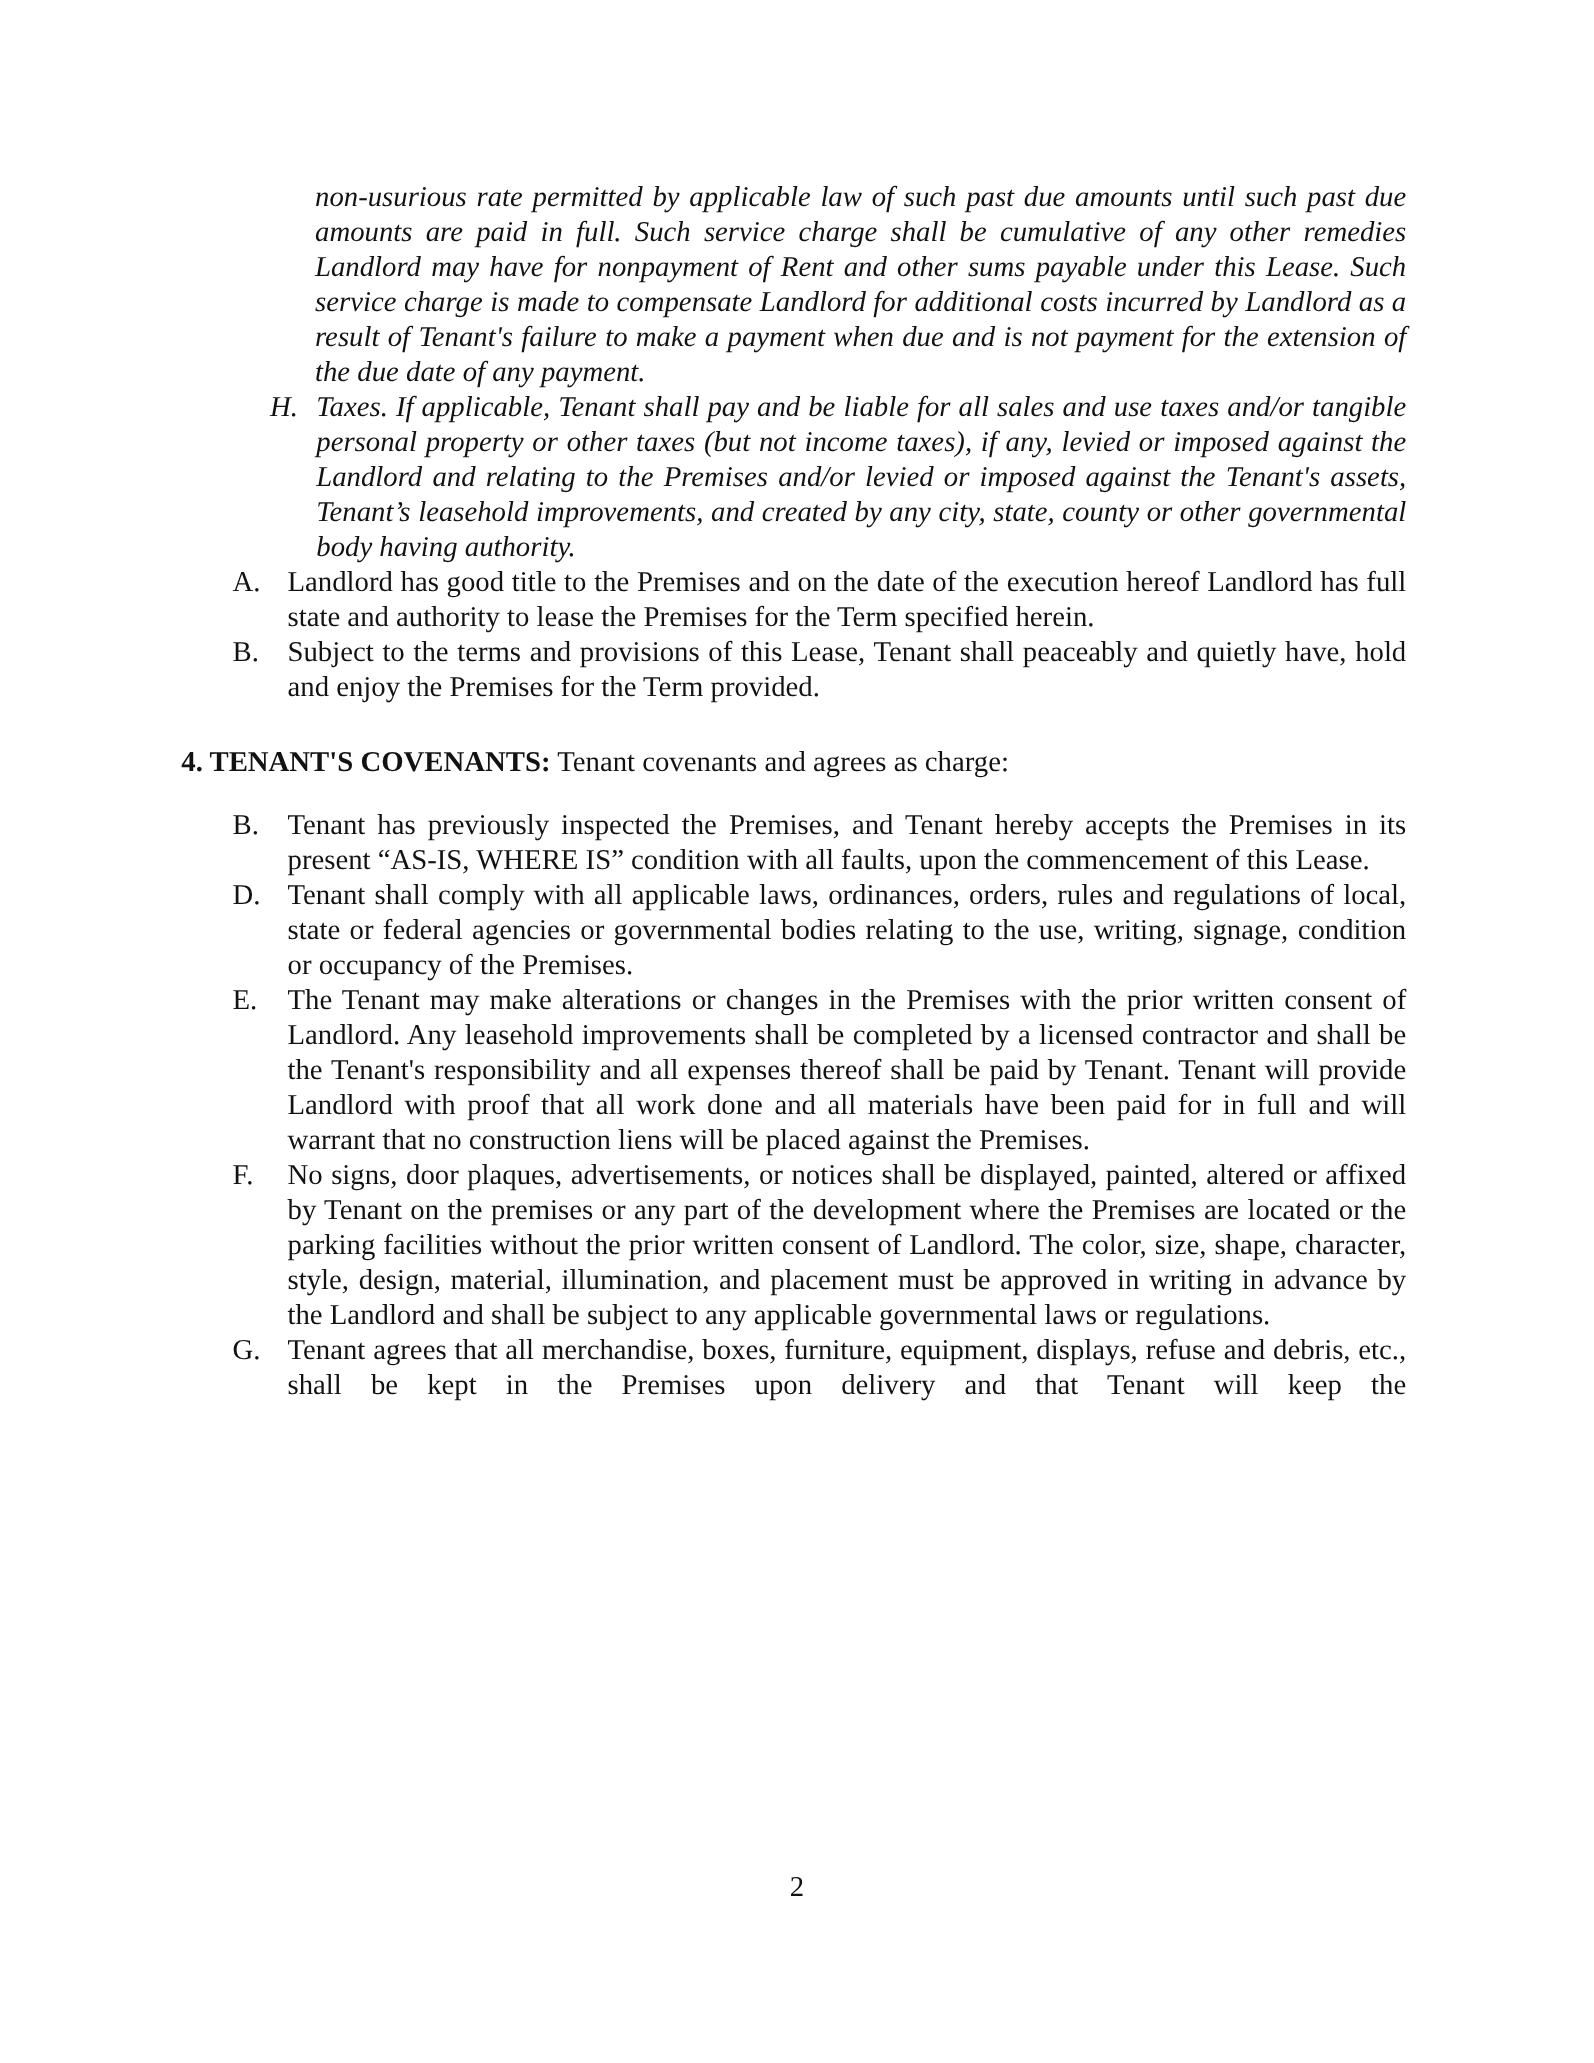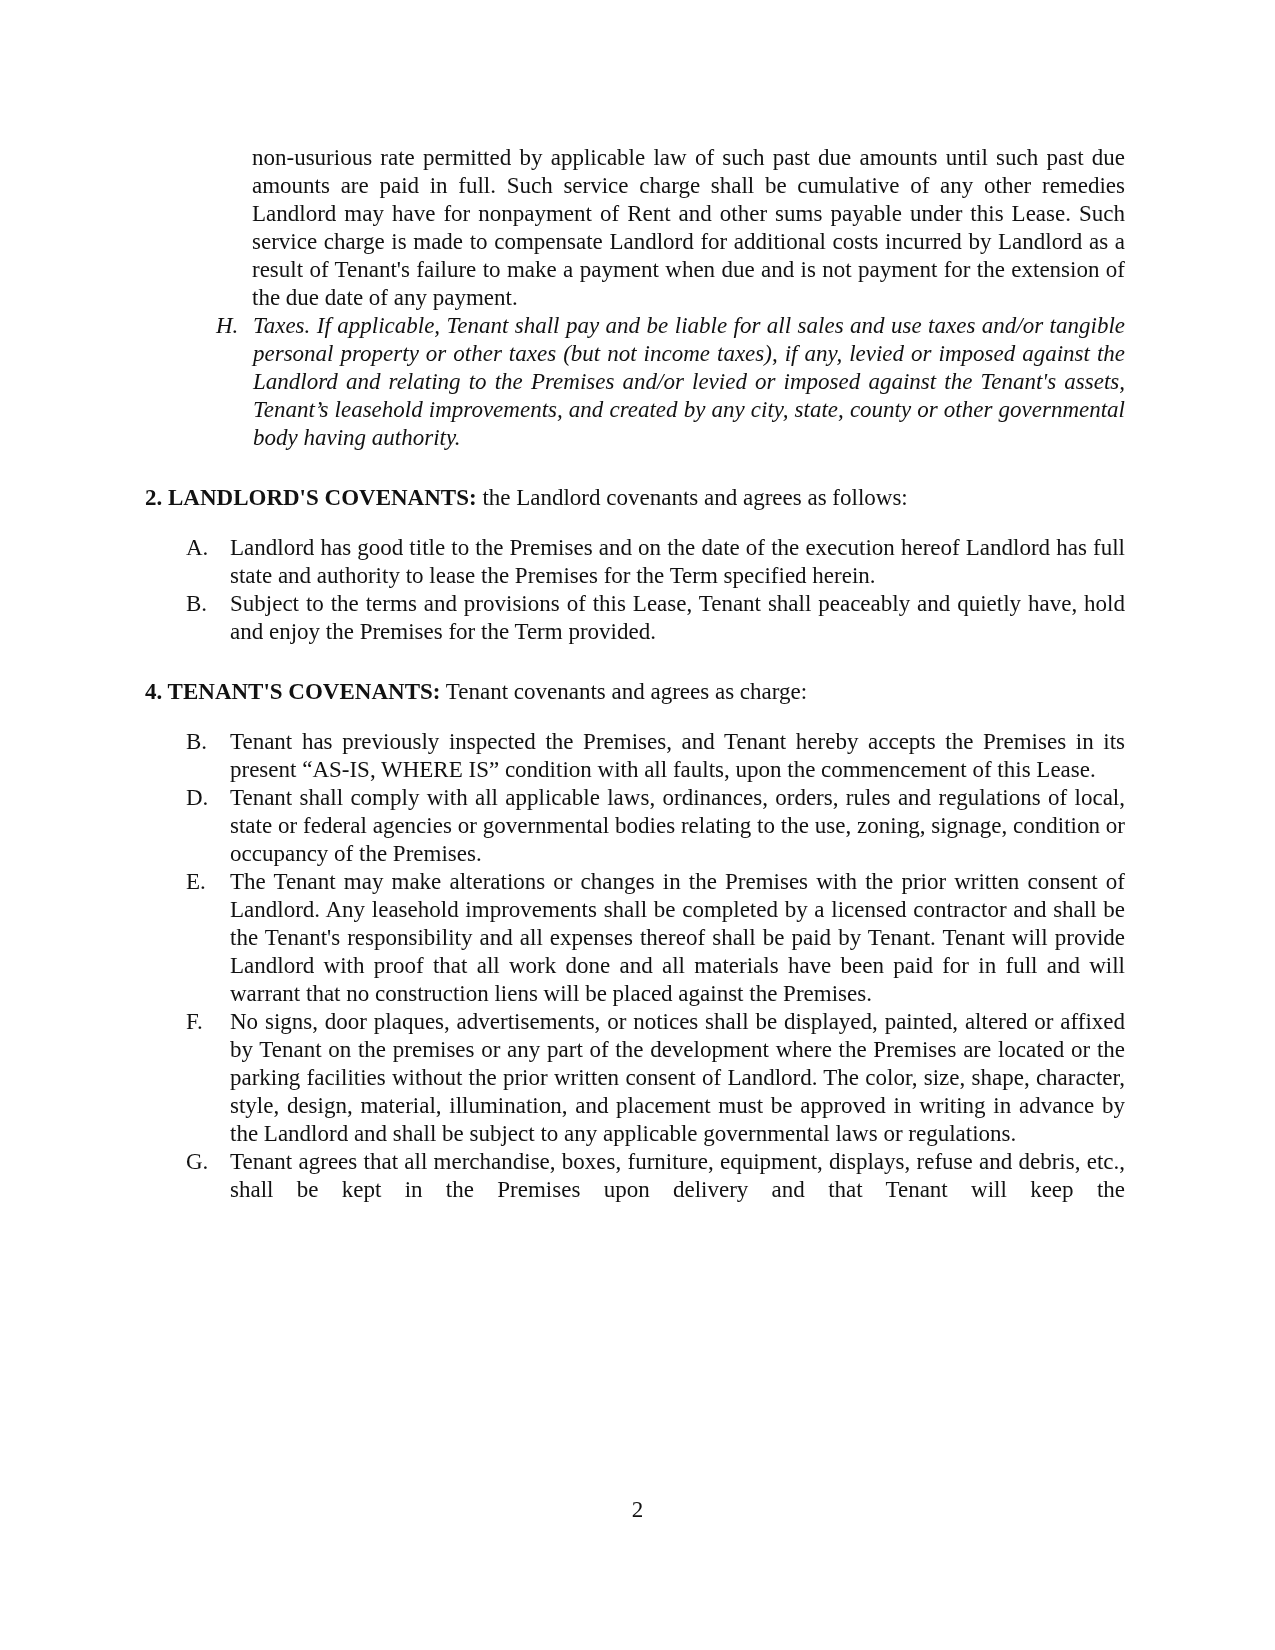--- a/index.html
+++ b/index.html
@@ -23,20 +23,21 @@
     left: 145px;
     top: 144px;
     width: 980px;
   }
   .just {
     text-align: justify;
   }
   
   .p-cont {
     margin: 0 0 0 107px;
+    font-style: italic;
   }
   
   .item1 {
     padding-left: 108px;
     text-indent: -37px;
     margin: 0;
     font-style: italic;
   }
   .item1 .lbl {
     display: inline-block;
@@ -79,40 +80,37 @@
   <div class="content">
 
     <div class="p-cont just">
       <span>non-usurious rate permitted by applicable law of such past due amounts until such past due amounts are paid in full. Such service charge shall be cumulative of any other remedies Landlord may have for nonpayment of Rent and other sums payable under this Lease. Such service charge is made to compensate Landlord for additional costs incurred by Landlord as a result of Tenant's failure to make a payment when due and is not payment for the extension of the due date of any payment.</span>
     </div>
 
     <div class="item1 just">
       <span class="lbl">H.</span><span>Taxes. If applicable, Tenant shall pay and be liable for all sales and use taxes and/or tangible personal property or other taxes (but not income taxes), if any, levied or imposed against the Landlord and relating to the Premises and/or levied or imposed against the Tenant's assets, Tenant’s leasehold improvements, and created by any city, state, county or other governmental body having authority.</span>
     </div>
 
-    <div class="heading">
-      <span class="b">2. LANDLORD'S COVENANTS:</span><span> the Landlord covenants and agrees as follows:</span>
-    </div>
 
     <div class="item2 just">
       <span class="lbl">A.</span><span>Landlord has good title to the Premises and on the date of the execution hereof Landlord has full state and authority to lease the Premises for the Term specified herein.</span>
     </div>
     <div class="item2 just">
       <span class="lbl">B.</span><span>Subject to the terms and provisions of this Lease, Tenant shall peaceably and quietly have, hold and enjoy the Premises for the Term provided.</span>
     </div>
 
     <div class="heading">
       <span class="b">4. TENANT'S COVENANTS:</span><span> Tenant covenants and agrees as charge:</span>
     </div>
 
     <div class="item2 just">
       <span class="lbl">B.</span><span>Tenant has previously inspected the Premises, and Tenant hereby accepts the Premises in its present “AS-IS, WHERE IS” condition with all faults, upon the commencement of this Lease.</span>
     </div>
     <div class="item2 just">
-      <span class="lbl">D.</span><span>Tenant shall comply with all applicable laws, ordinances, orders, rules and regulations of local, state or federal agencies or governmental bodies relating to the use, zoning, signage, condition or occupancy of the Premises.</span>
+      <span class="lbl">D.</span><span>Tenant shall comply with all applicable laws, ordinances, orders, rules and regulations of local, state or federal agencies or governmental bodies relating to the use, writing, signage, condition or occupancy of the Premises.</span>
     </div>
     <div class="item2 just">
       <span class="lbl">E.</span><span>The Tenant may make alterations or changes in the Premises with the prior written consent of Landlord. Any leasehold improvements shall be completed by a licensed contractor and shall be the Tenant's responsibility and all expenses thereof shall be paid by Tenant. Tenant will provide Landlord with proof that all work done and all materials have been paid for in full and will warrant that no construction liens will be placed against the Premises.</span>
     </div>
     <div class="item2 just">
       <span class="lbl">F.</span><span>No signs, door plaques, advertisements, or notices shall be displayed, painted, altered or affixed by Tenant on the premises or any part of the development where the Premises are located or the parking facilities without the prior written consent of Landlord. The color, size, shape, character, style, design, material, illumination, and placement must be approved in writing in advance by the Landlord and shall be subject to any applicable governmental laws or regulations.</span>
     </div>
     <div class="item2 just last-just">
       <span class="lbl">G.</span><span>Tenant agrees that all merchandise, boxes, furniture, equipment, displays, refuse and debris, etc., shall be kept in the Premises upon delivery and that Tenant will keep the</span>
     </div>

